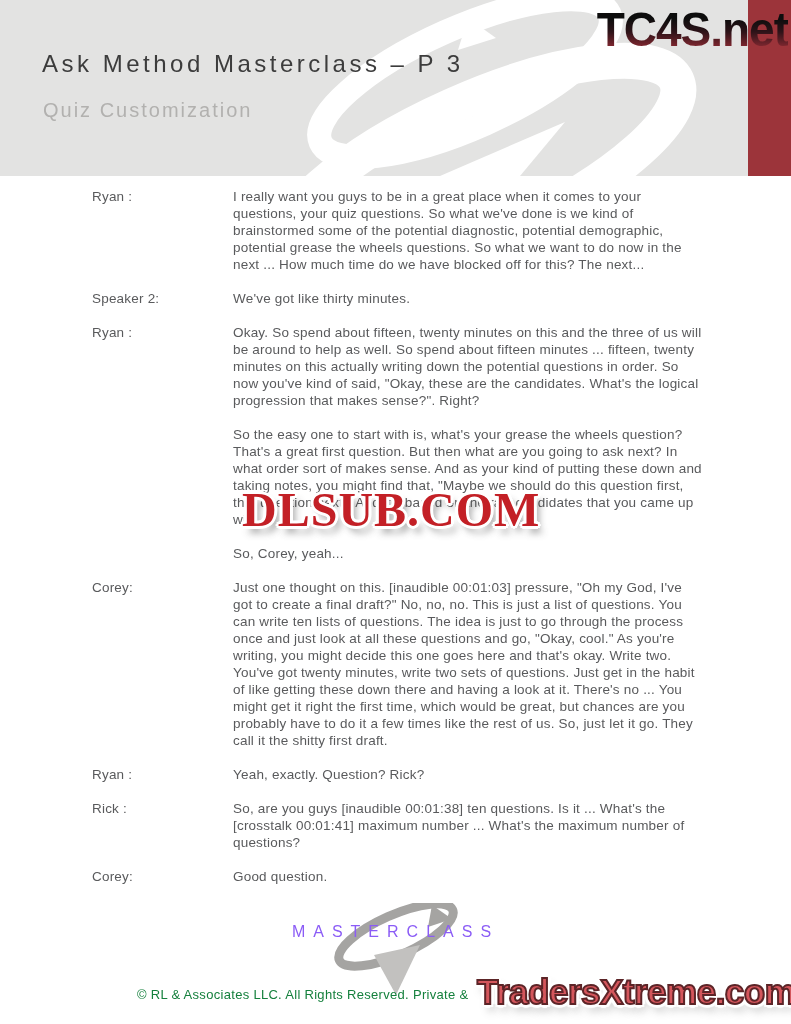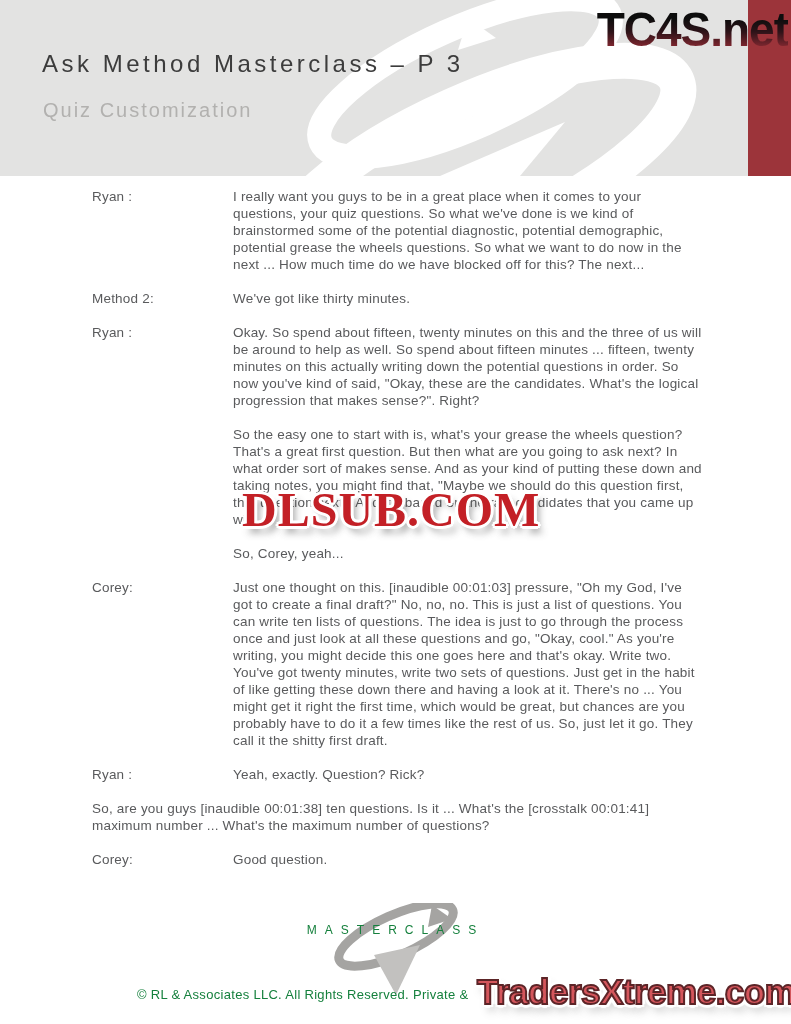--- a/index.html
+++ b/index.html
@@ -70,21 +70,21 @@
     position:absolute; left:0; top:920px; width:791px; z-index:2;
     text-align:center;
   }
   .footer-swirl { position:absolute; left:286px; top:903px; z-index:1; }
   .logo-line1 {
     position:relative; z-index:2; font-size:31px; font-weight:bold;
     letter-spacing:1px; color:#101010;
   }
   .logo-line2 {
     position:relative; z-index:2; margin-top:3px;
-    font-size:12px; letter-spacing:8px; color:#15803d;
+    font-size:16px; letter-spacing:8px; color:#8b5cf6;
   }
   .copyright {
     position:absolute; left:137px; top:987px; z-index:2;
     font-size:13px; letter-spacing:.3px; color:#15803d;text-align:center;
   }
 </style>
 </head>
 <body>
 
 <div class="page">
@@ -110,21 +110,21 @@
   <div class="transcript">
 
     <div class="block">
       <div class="speaker">Ryan :</div>
       <div class="content">
         <p>I really want you guys to be in a great place when it comes to your questions, your quiz questions. So what we've done is we kind of brainstormed some of the potential diagnostic, potential demographic, potential grease the wheels questions. So what we want to do now in the next ... How much time do we have blocked off for this? The next...</p>
       </div>
     </div>
 
     <div class="block">
-      <div class="speaker">Method 2:</div>
+      <div class="speaker">Speaker 2:</div>
       <div class="content">
         <p>We've got like thirty minutes.</p>
       </div>
     </div>
 
     <div class="block">
       <div class="speaker">Ryan :</div>
       <div class="content">
         <p>Okay. So spend about fifteen, twenty minutes on this and the three of us will be around to help as well. So spend about fifteen minutes ... fifteen, twenty minutes on this actually writing down the potential questions in order. So now you've kind of said, "Okay, these are the candidates. What's the logical progression that makes sense?". Right?</p>
         <p>So the easy one to start with is, what's your grease the wheels question? That's a great first question. But then what are you going to ask next? In what order sort of makes sense. And as your kind of putting these down and taking notes, you might find that, "Maybe we should do this question first, that question next." And it's based on the raw candidates that you came up with ...</p>
@@ -140,20 +140,21 @@
     </div>
 
     <div class="block">
       <div class="speaker">Ryan :</div>
       <div class="content">
         <p>Yeah, exactly. Question? Rick?</p>
       </div>
     </div>
 
     <div class="block">
+      <div class="speaker">Rick :</div>
       <div class="content">
         <p>So, are you guys [inaudible 00:01:38] ten questions. Is it ... What's the [crosstalk 00:01:41] maximum number ... What's the maximum number of questions?</p>
       </div>
     </div>
 
     <div class="block">
       <div class="speaker">Corey:</div>
       <div class="content">
         <p>Good question.</p>
       </div>

